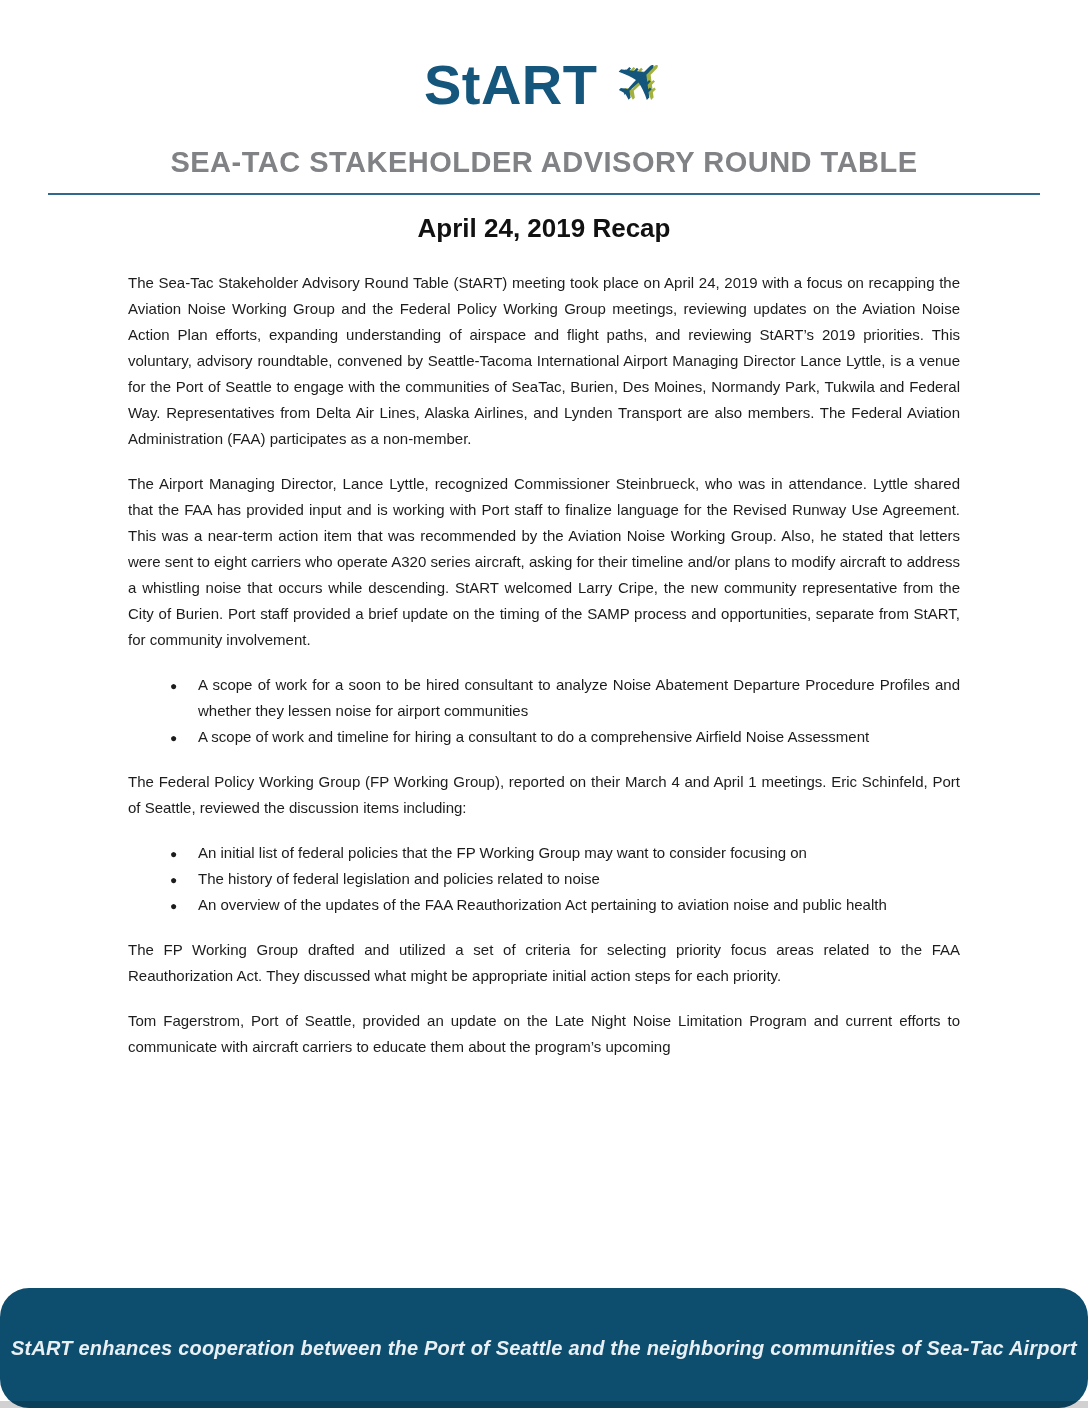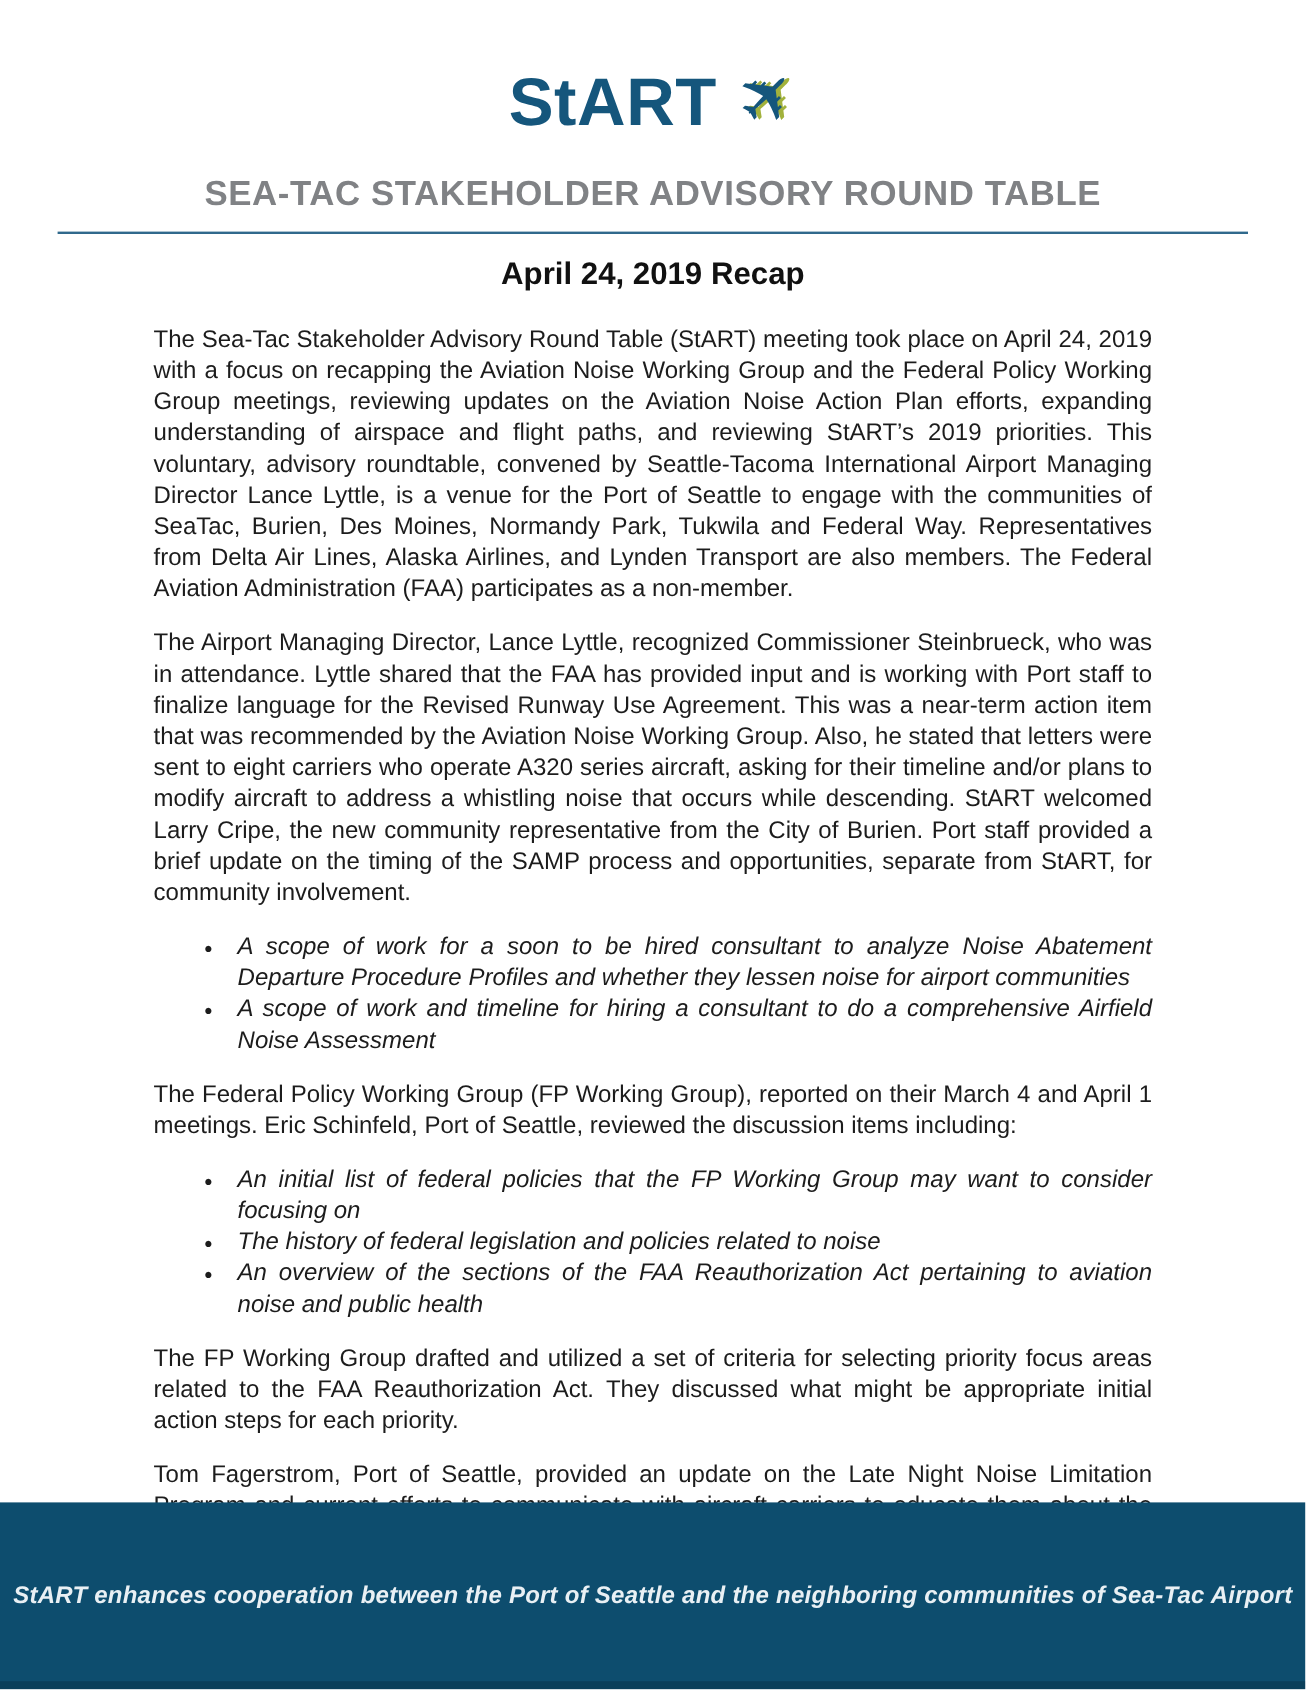--- a/index.html
+++ b/index.html
@@ -61,54 +61,54 @@
   }
   .doc-title {
     margin-top: 18px;
     text-align: center;
     font-size: 26px;
     font-weight: 700;
     color: #111111;
   }
   .content {
     margin: 26px 128px 0 128px;
-    font-size: 20px;
+    font-size: 15px;
     line-height: 26px;
     color: var(--text-color, #1c1c1c);
     text-align: justify;
   }
   .content p { margin: 0 0 19px 0; }
   .content ul {
     list-style: none;
     margin: 12px 0 19px 0;
     padding: 0;
-    font-style: italic;
   }
   .content li {
     position: relative;
     padding-left: 70px;
     margin: 0;
   }
   .content li::before {
     content: "\25CF";
     position: absolute;
     left: 42px;
     top: 1px;
     font-size: 12px;
   }
   .footer {
     position: absolute;
     left: 0;
     right: 0;
     bottom: 0;
-    height: 156px;
+    height: 120px;
     background: var(--brand-teal, #0d4d6e);
     display: flex;
     align-items: center;
     justify-content: center;
+    border-radius: 29px;
   }
   .footer::after {
     content: "";
     position: absolute;
     left: 0;
     right: 0;
     bottom: 0;
     height: 7px;
     background: rgba(0, 0, 0, 0.18);
   }
@@ -140,21 +140,21 @@
       <p>The Sea-Tac Stakeholder Advisory Round Table (StART) meeting took place on April 24, 2019 with a focus on recapping the Aviation Noise Working Group and the Federal Policy Working Group meetings, reviewing updates on the Aviation Noise Action Plan efforts, expanding understanding of airspace and flight paths, and reviewing StART’s 2019 priorities. This voluntary, advisory roundtable, convened by Seattle-Tacoma International Airport Managing Director Lance Lyttle, is a venue for the Port of Seattle to engage with the communities of SeaTac, Burien, Des Moines, Normandy Park, Tukwila and Federal Way. Representatives from Delta Air Lines, Alaska Airlines, and Lynden Transport are also members. The Federal Aviation Administration (FAA) participates as a non-member.</p>
       <p>The Airport Managing Director, Lance Lyttle, recognized Commissioner Steinbrueck, who was in attendance. Lyttle shared that the FAA has provided input and is working with Port staff to finalize language for the Revised Runway Use Agreement. This was a near-term action item that was recommended by the Aviation Noise Working Group. Also, he stated that letters were sent to eight carriers who operate A320 series aircraft, asking for their timeline and/or plans to modify aircraft to address a whistling noise that occurs while descending. StART welcomed Larry Cripe, the new community representative from the City of Burien. Port staff provided a brief update on the timing of the SAMP process and opportunities, separate from StART, for community involvement.</p>
       <ul>
         <li>A scope of work for a soon to be hired consultant to analyze Noise Abatement Departure Procedure Profiles and whether they lessen noise for airport communities</li>
         <li>A scope of work and timeline for hiring a consultant to do a comprehensive Airfield Noise Assessment</li>
       </ul>
       <p>The Federal Policy Working Group (FP Working Group), reported on their March 4 and April 1 meetings. Eric Schinfeld, Port of Seattle, reviewed the discussion items including:</p>
       <ul>
         <li>An initial list of federal policies that the FP Working Group may want to consider focusing on</li>
         <li>The history of federal legislation and policies related to noise</li>
-        <li>An overview of the sections of the FAA Reauthorization Act pertaining to aviation noise and public health</li>
+        <li>An overview of the updates of the FAA Reauthorization Act pertaining to aviation noise and public health</li>
       </ul>
       <p>The FP Working Group drafted and utilized a set of criteria for selecting priority focus areas related to the FAA Reauthorization Act. They discussed what might be appropriate initial action steps for each priority.</p>
       <p>Tom Fagerstrom, Port of Seattle, provided an update on the Late Night Noise Limitation Program and current efforts to communicate with aircraft carriers to educate them about the program’s upcoming</p>
     </div>
 
   <div class="footer">
     <span class="footer-text">StART enhances cooperation between the Port of Seattle and the neighboring communities of Sea-Tac Airport</span>
   </div>
 
 </div>

